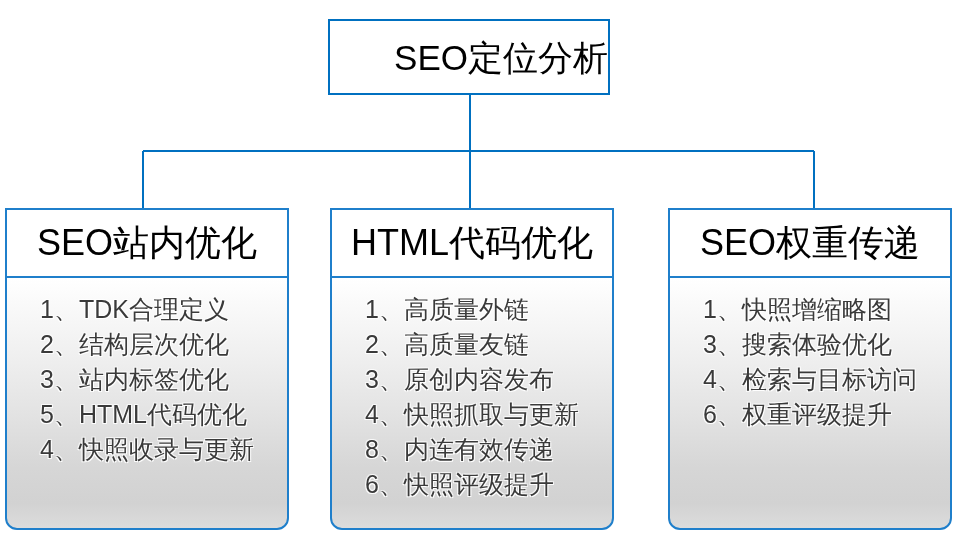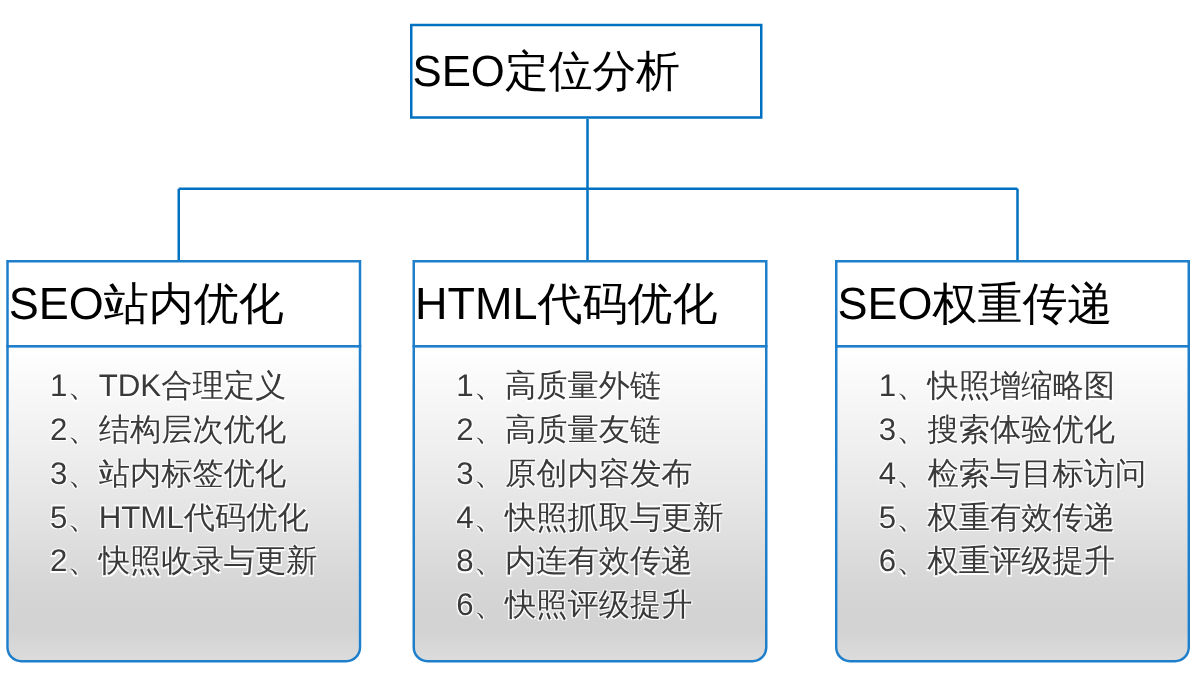--- a/index.html
+++ b/index.html
@@ -34,21 +34,21 @@
     position: absolute;
     left: 328px;
     top: 19px;
     width: 282px;
     height: 76px;
     box-sizing: border-box;
     border: 2px solid #0070C0;
     background: #ffffff;
     display: flex;
     align-items: center;
-    justify-content: flex-start;
+    justify-content: flex-end;
   }
   .root-title {
     font-size: 35px;
     color: #000000;
     letter-spacing: 0px;
     line-height: 1;
     white-space: nowrap;
   }
 
   
@@ -62,21 +62,21 @@
   .col-3 { left: 668px; }
 
   .col-header {
     box-sizing: border-box;
     width: 100%;
     height: 70px;
     border: 2px solid #1F7FCB;
     background: #ffffff;
     display: flex;
     align-items: center;
-    justify-content: flex-start;
+    justify-content: center;
   }
   .col-header-text {
     font-size: 36px;
     color: #000000;
     line-height: 1;
     white-space: nowrap;
   }
 
   .col-body {
     box-sizing: border-box;
@@ -139,21 +139,21 @@
   <div class="column col-1">
     <div class="col-header">
       <span class="col-header-text">SEO站内优化</span>
     </div>
     <div class="col-body">
       <ul>
         <li>1、TDK合理定义</li>
         <li>2、结构层次优化</li>
         <li>3、站内标签优化</li>
         <li>5、HTML代码优化</li>
-        <li>2、快照收录与更新</li>
+        <li>4、快照收录与更新</li>
       </ul>
     </div>
   </div>
 
   <div class="column col-2">
     <div class="col-header">
       <span class="col-header-text">HTML代码优化</span>
     </div>
     <div class="col-body">
       <ul>
@@ -169,19 +169,18 @@
 
   <div class="column col-3">
     <div class="col-header">
       <span class="col-header-text">SEO权重传递</span>
     </div>
     <div class="col-body">
       <ul>
         <li>1、快照增缩略图</li>
         <li>3、搜索体验优化</li>
         <li>4、检索与目标访问</li>
-        <li>5、权重有效传递</li>
         <li>6、权重评级提升</li>
       </ul>
     </div>
   </div>
 
 </div>
 
 </body></html>

